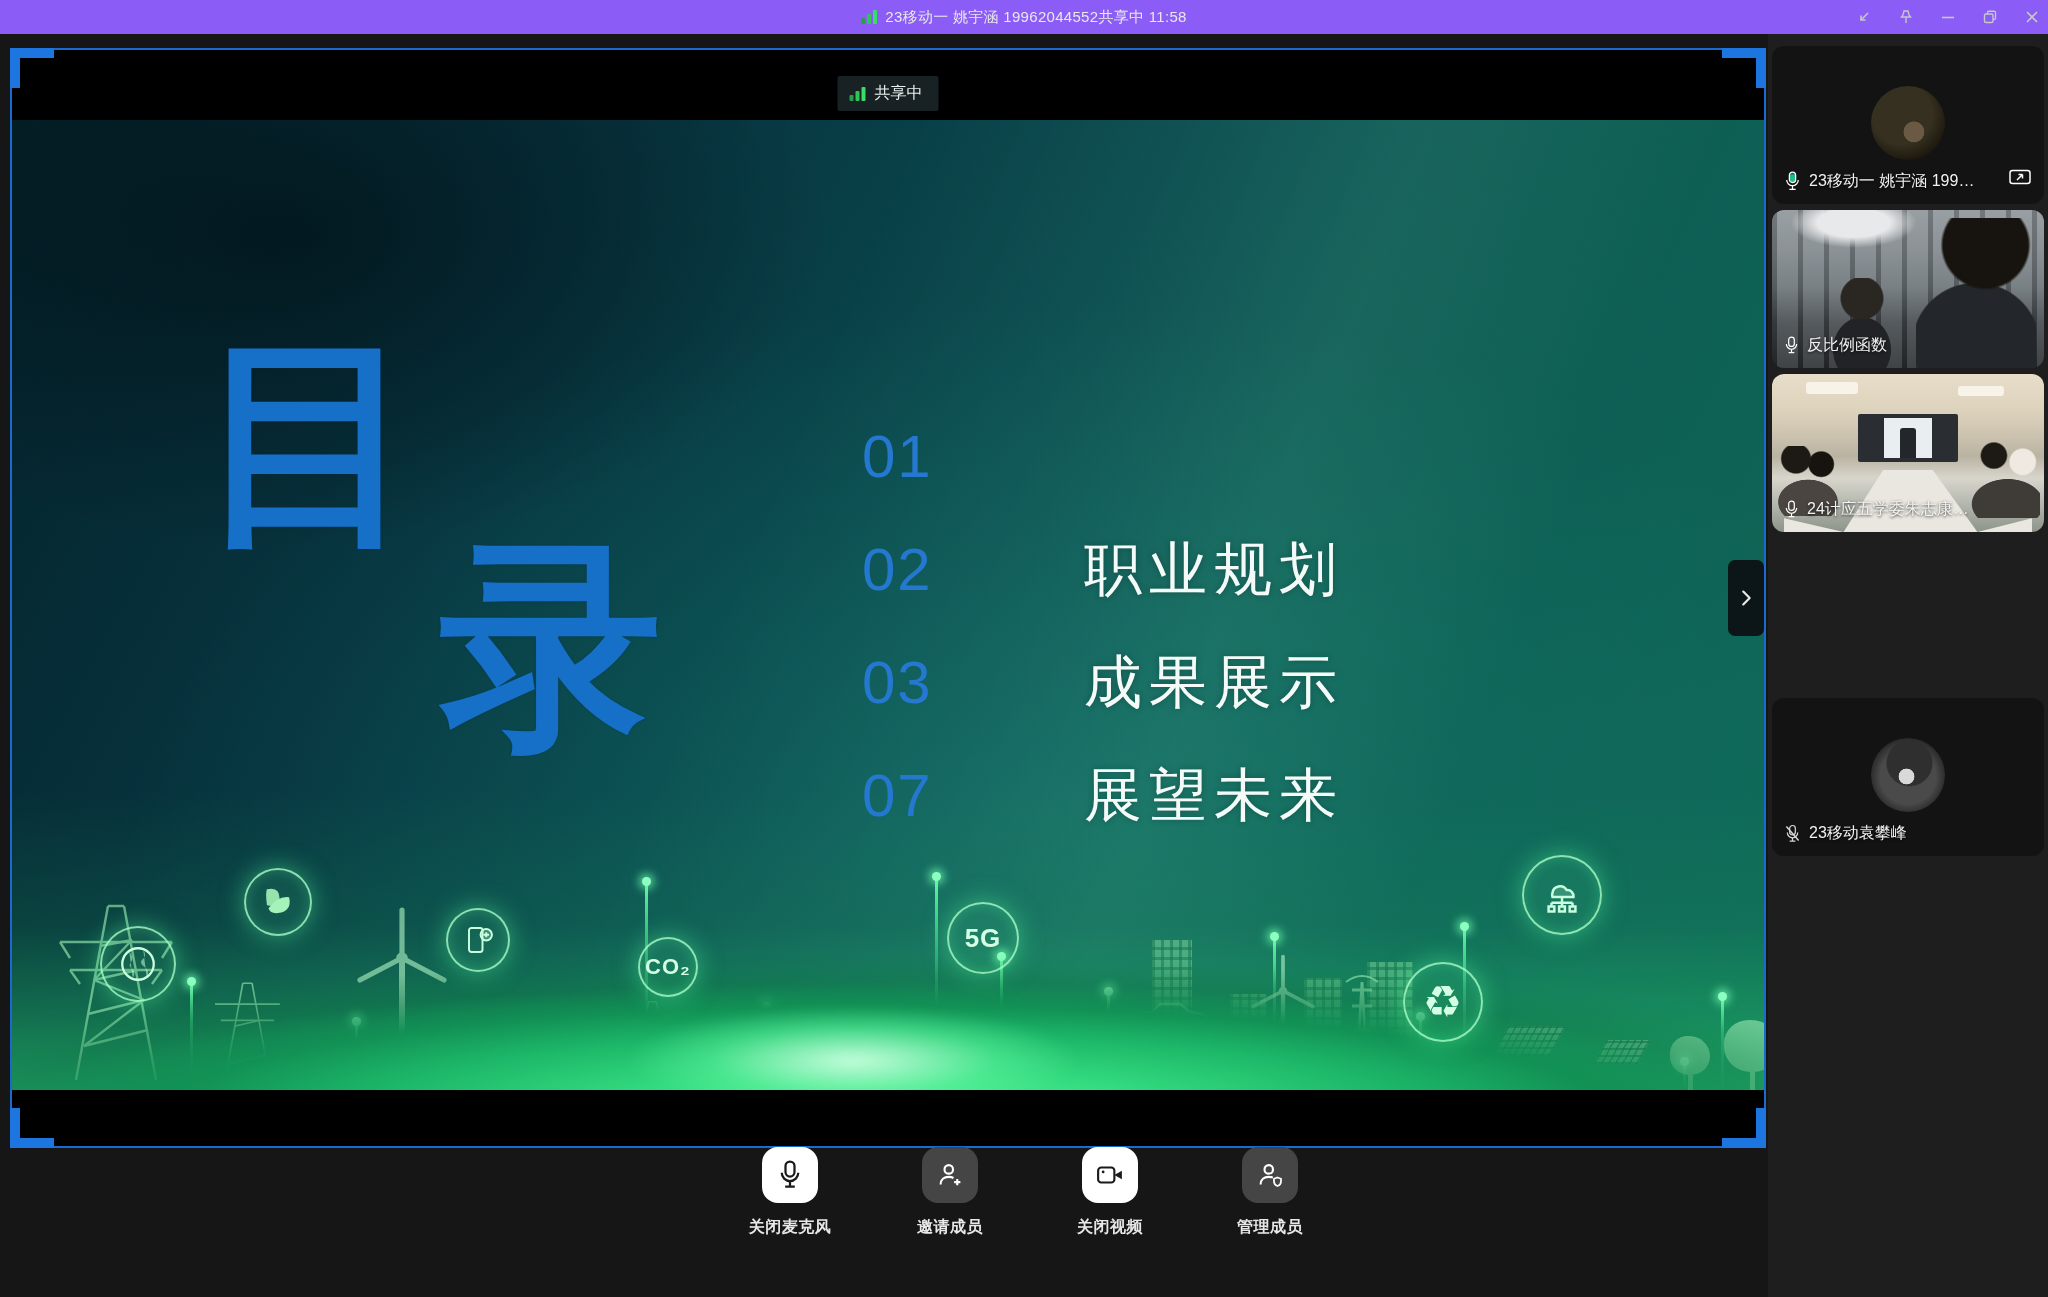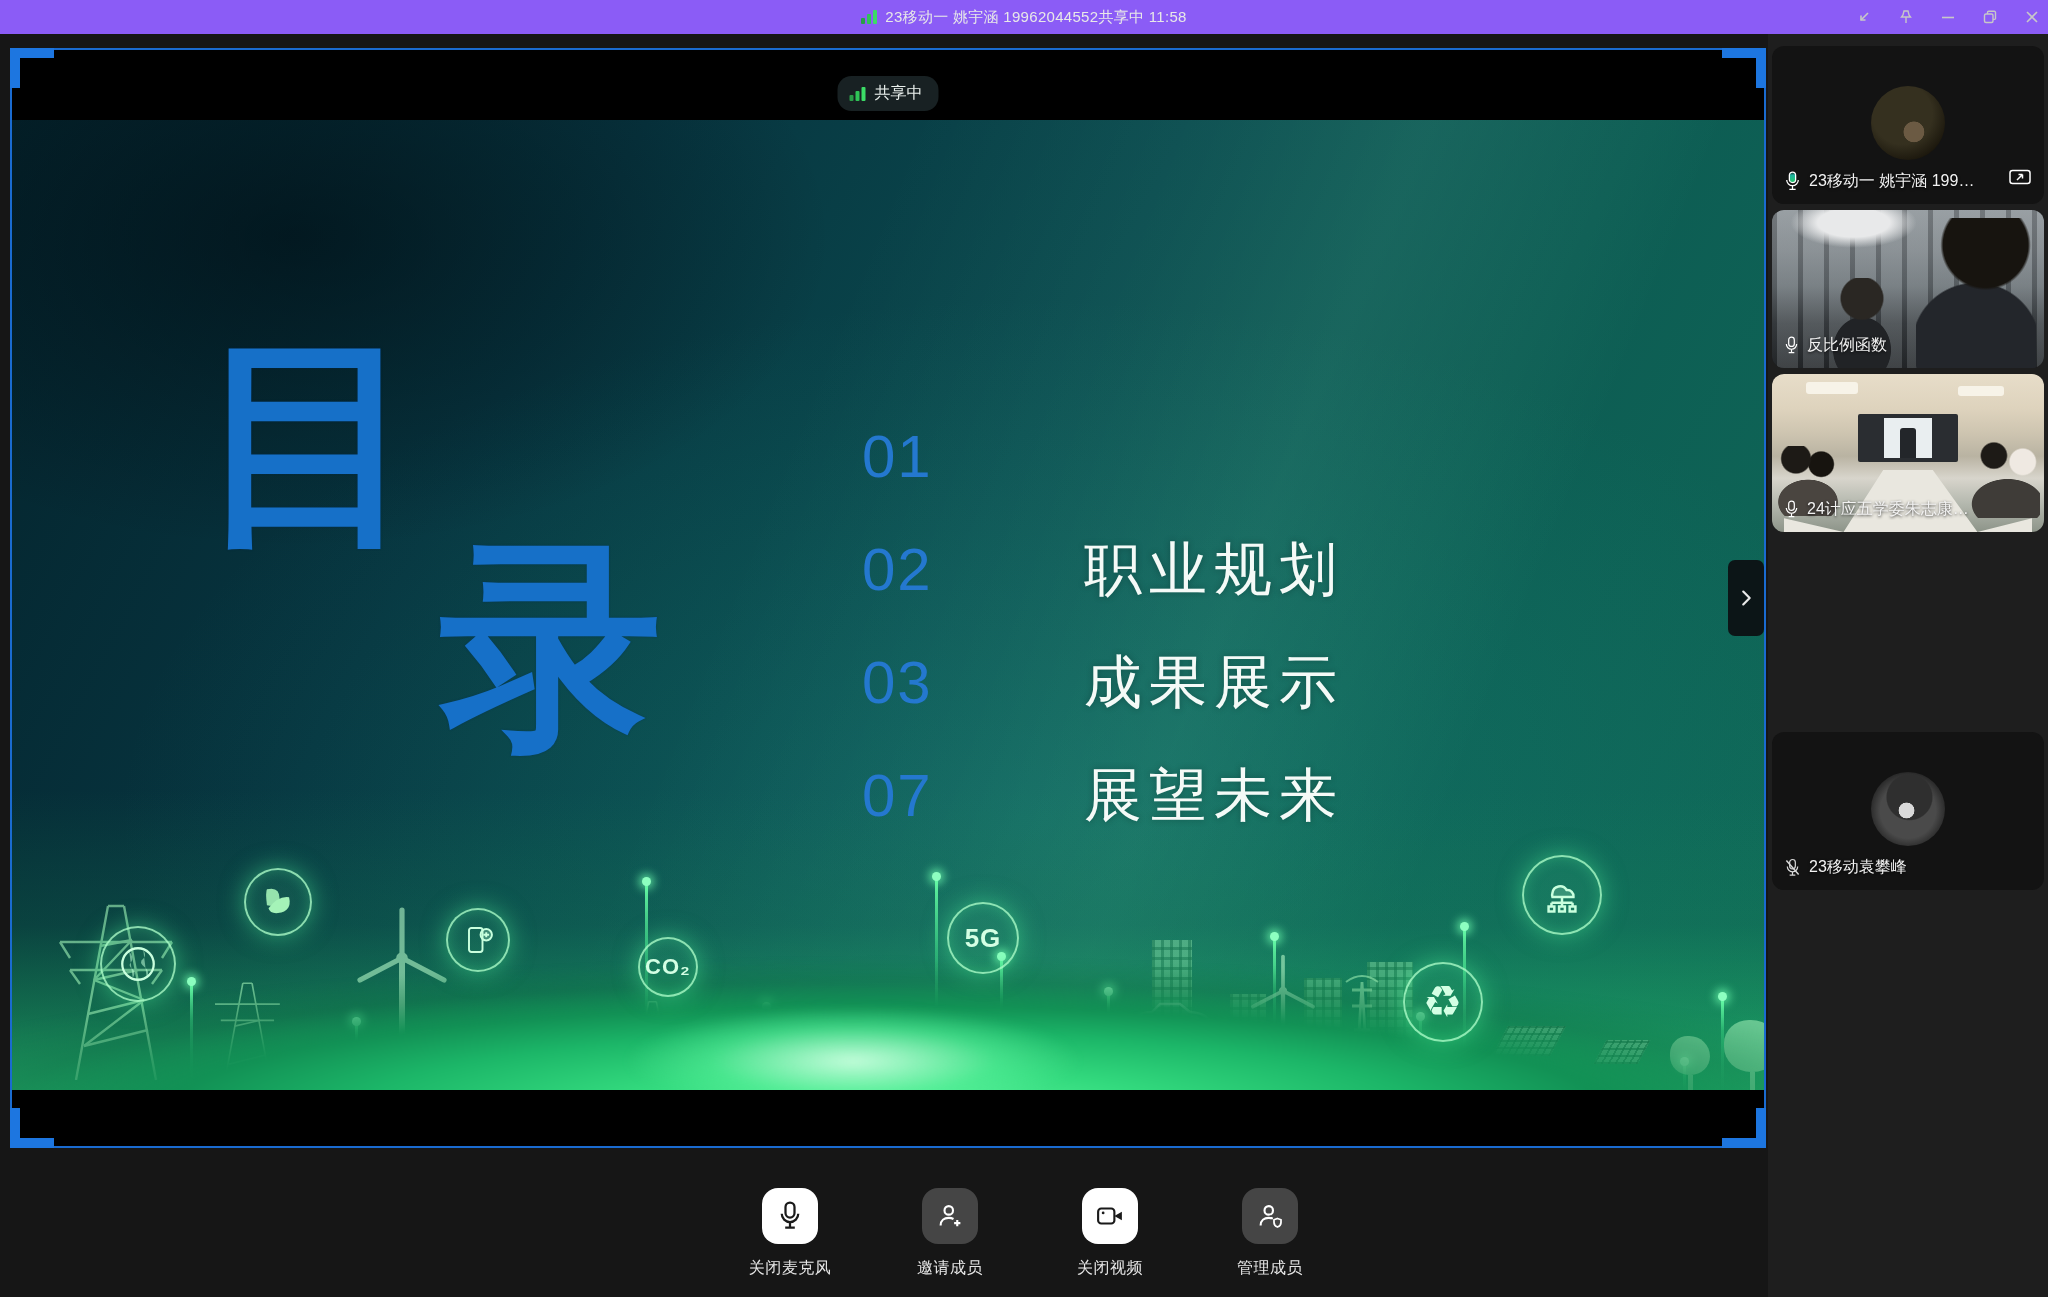--- a/index.html
+++ b/index.html
@@ -24,21 +24,21 @@
     background:#000; border:2px solid #1a6bd0; border-radius:2px; }
   .corner { position:absolute; z-index:30; }
   .corner .h { position:absolute; width:44px; height:10px; background:#1d76e0; }
   .corner .v { position:absolute; width:10px; height:40px; background:#1d76e0; }
   .c-tl { left:-2px; top:-2px; } .c-tl .h{left:0;top:0;} .c-tl .v{left:0;top:0;}
   .c-tr { right:-2px; top:-2px; } .c-tr .h{right:0;top:0;} .c-tr .v{right:0;top:0;}
   .c-bl { left:-2px; bottom:-2px; } .c-bl .h{left:0;bottom:0;} .c-bl .v{left:0;bottom:0;}
   .c-br { right:-2px; bottom:-2px; } .c-br .h{right:0;bottom:0;} .c-br .v{right:0;bottom:0;}
 
   .share-badge { position:absolute; z-index:40; top:26px; left:50%; transform:translateX(-50%);
-    background:rgba(26,36,38,.92); border-radius:14px; padding:7px 16px 7px 12px;
+    background:rgba(26,36,38,.92); border-radius:2px; padding:7px 16px 7px 12px;
     display:flex; align-items:center; gap:9px; color:#e9efec; font-size:16px; }
 
   .panel-toggle { position:absolute; z-index:40; right:0; top:50%; transform:translateY(-50%);
     width:36px; height:76px; background:#0c1517; border-radius:7px;
     display:flex; align-items:center; justify-content:center; cursor:pointer; }
 
   
   .slide { position:absolute; left:0; right:0; top:70px; bottom:56px; overflow:hidden;
     background:
       radial-gradient(900px 520px at 16% 12%, rgba(0,8,14,.55), rgba(0,8,14,0) 60%),
@@ -93,22 +93,22 @@
   
   .panel { position:absolute; left:1768px; top:34px; width:280px; height:1263px; background:#1e1e1e; }
   .tile { position:absolute; left:4px; width:272px; height:158px; background:#131313; border-radius:12px; overflow:hidden; }
   .tile .label { position:absolute; z-index:6; left:12px; bottom:12px; display:flex; align-items:center; gap:8px;
     color:#f2f2f2; font-size:16px; text-shadow:0 1px 3px rgba(0,0,0,.8); max-width:230px; white-space:nowrap; overflow:hidden; }
   .avatar { position:absolute; left:50%; top:40px; transform:translateX(-50%); width:74px; height:74px; border-radius:50%; }
   .video { position:absolute; inset:0; }
   .share-ind { position:absolute; z-index:6; right:12px; bottom:12px; }
 
   
-  .controls { position:absolute; top:1188px; left:50%; transform:translateX(-50%); margin-left:6px;
-    display:flex; gap:20px; z-index:10; }
+  .controls { position:absolute; top:1147px; left:50%; transform:translateX(-50%); margin-left:6px;
+    display:flex; gap:20px; z-index:10;font-weight:bold; }
   .ctrl { width:140px; display:flex; flex-direction:column; align-items:center; cursor:pointer; }
   .ctrl .btn { width:56px; height:56px; border-radius:16px; display:flex; align-items:center; justify-content:center; }
   .btn-light { background:#ffffff; }
   .btn-dark { background:#454545; }
   .btn-red { background:#f4435a; }
   .ctrl .cap { margin-top:14px; color:#e8e8e8; font-size:16px; letter-spacing:.5px; }
 </style>
 </head>
 <body>
 
@@ -414,21 +414,21 @@
       <svg width="15" height="19" viewBox="0 0 16 20" fill="none" stroke="#fff" stroke-width="1.3">
         <rect x="5" y="1" width="6" height="10" rx="3"></rect>
         <path d="M2.5 8.5 a5.5 5.5 0 0 0 11 0"></path>
           <path d="M8 14 v3 M5 17.5 h6"></path>
         </svg>
       <span>24计应五学委朱志康…</span>
     </div>
   </div>
 
 
-  <div class="tile" style="top:698px;">
+  <div class="tile" style="top:664px;">
     <div class="avatar" style="background:
       radial-gradient(circle at 48% 52%, #d9d9d9 0 14%, rgba(0,0,0,0) 15%),
       radial-gradient(circle at 52% 34%, #2f2f2f 0 36%, rgba(0,0,0,0) 38%),
       radial-gradient(circle at 50% 52%, #4a4a4a 0 52%, #141414 84%);"></div>
     <div class="label">
       <svg width="17" height="20" viewBox="0 0 18 20" fill="none" stroke="#d8d8d8" stroke-width="1.3">
         <rect x="6" y="1" width="6" height="10" rx="3"></rect>
         <path d="M3.5 8.5 a5.5 5.5 0 0 0 11 0"></path>
           <path d="M9 14 v3 M6 17.5 h6"></path>
         <path d="M2.5 2 L15.5 17" stroke-width="1.6"></path>

